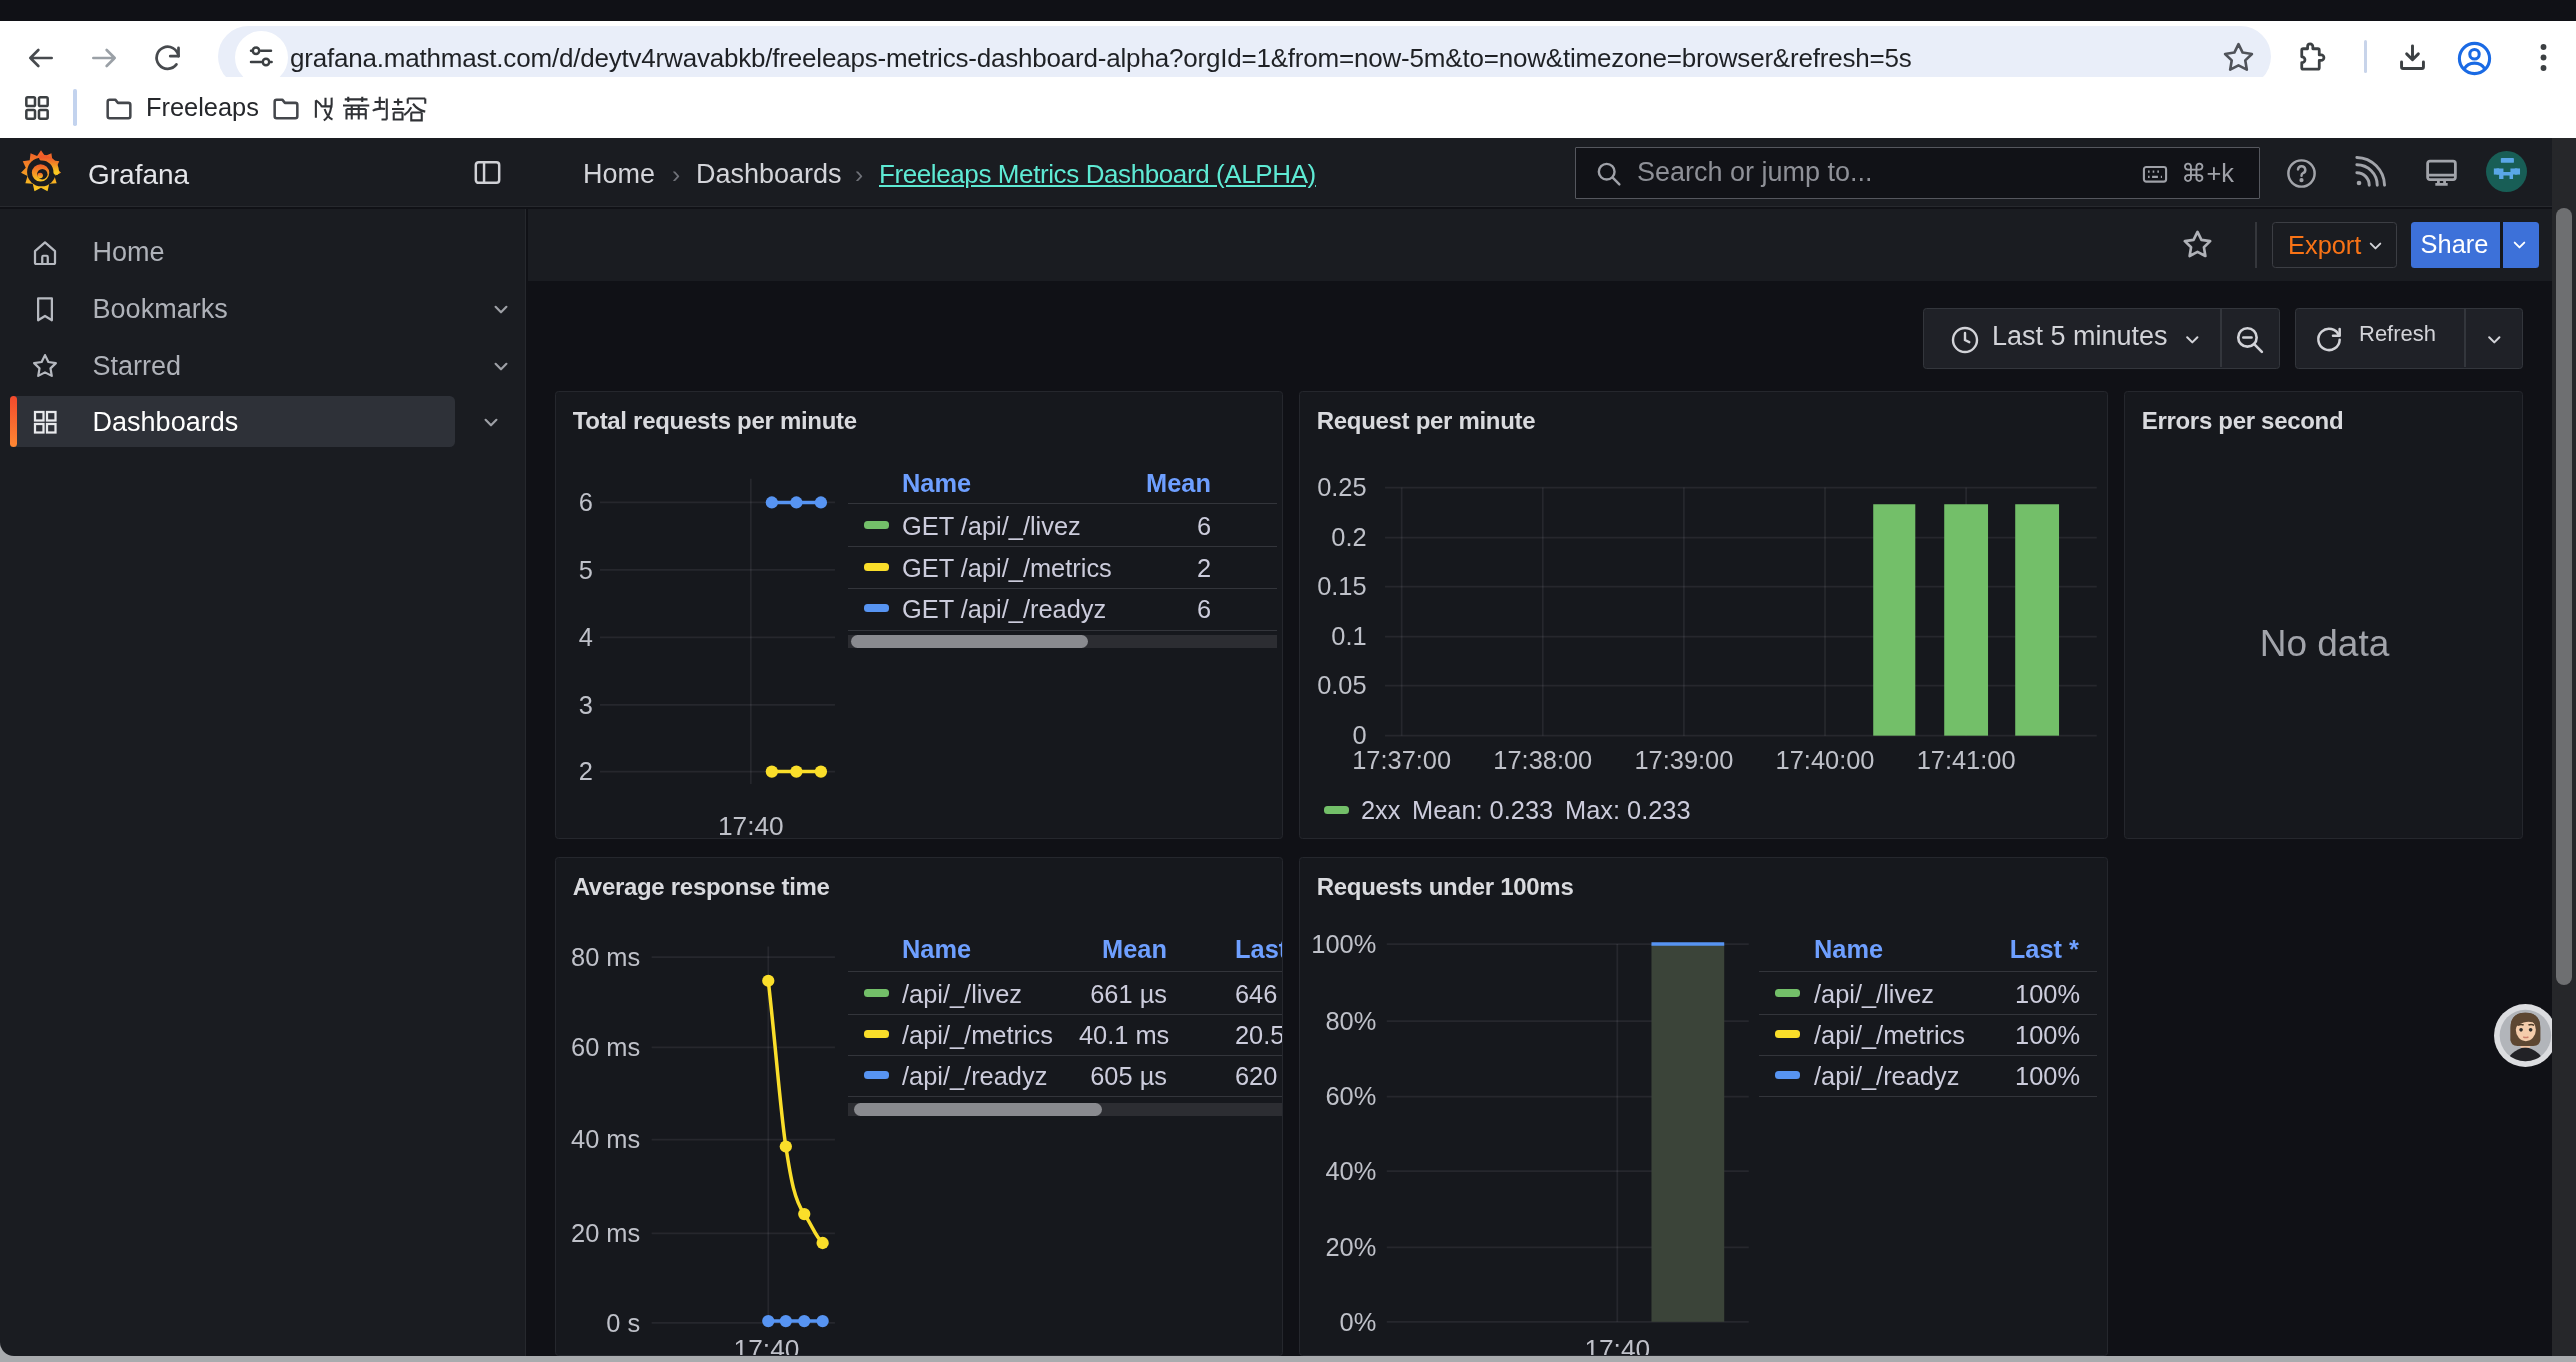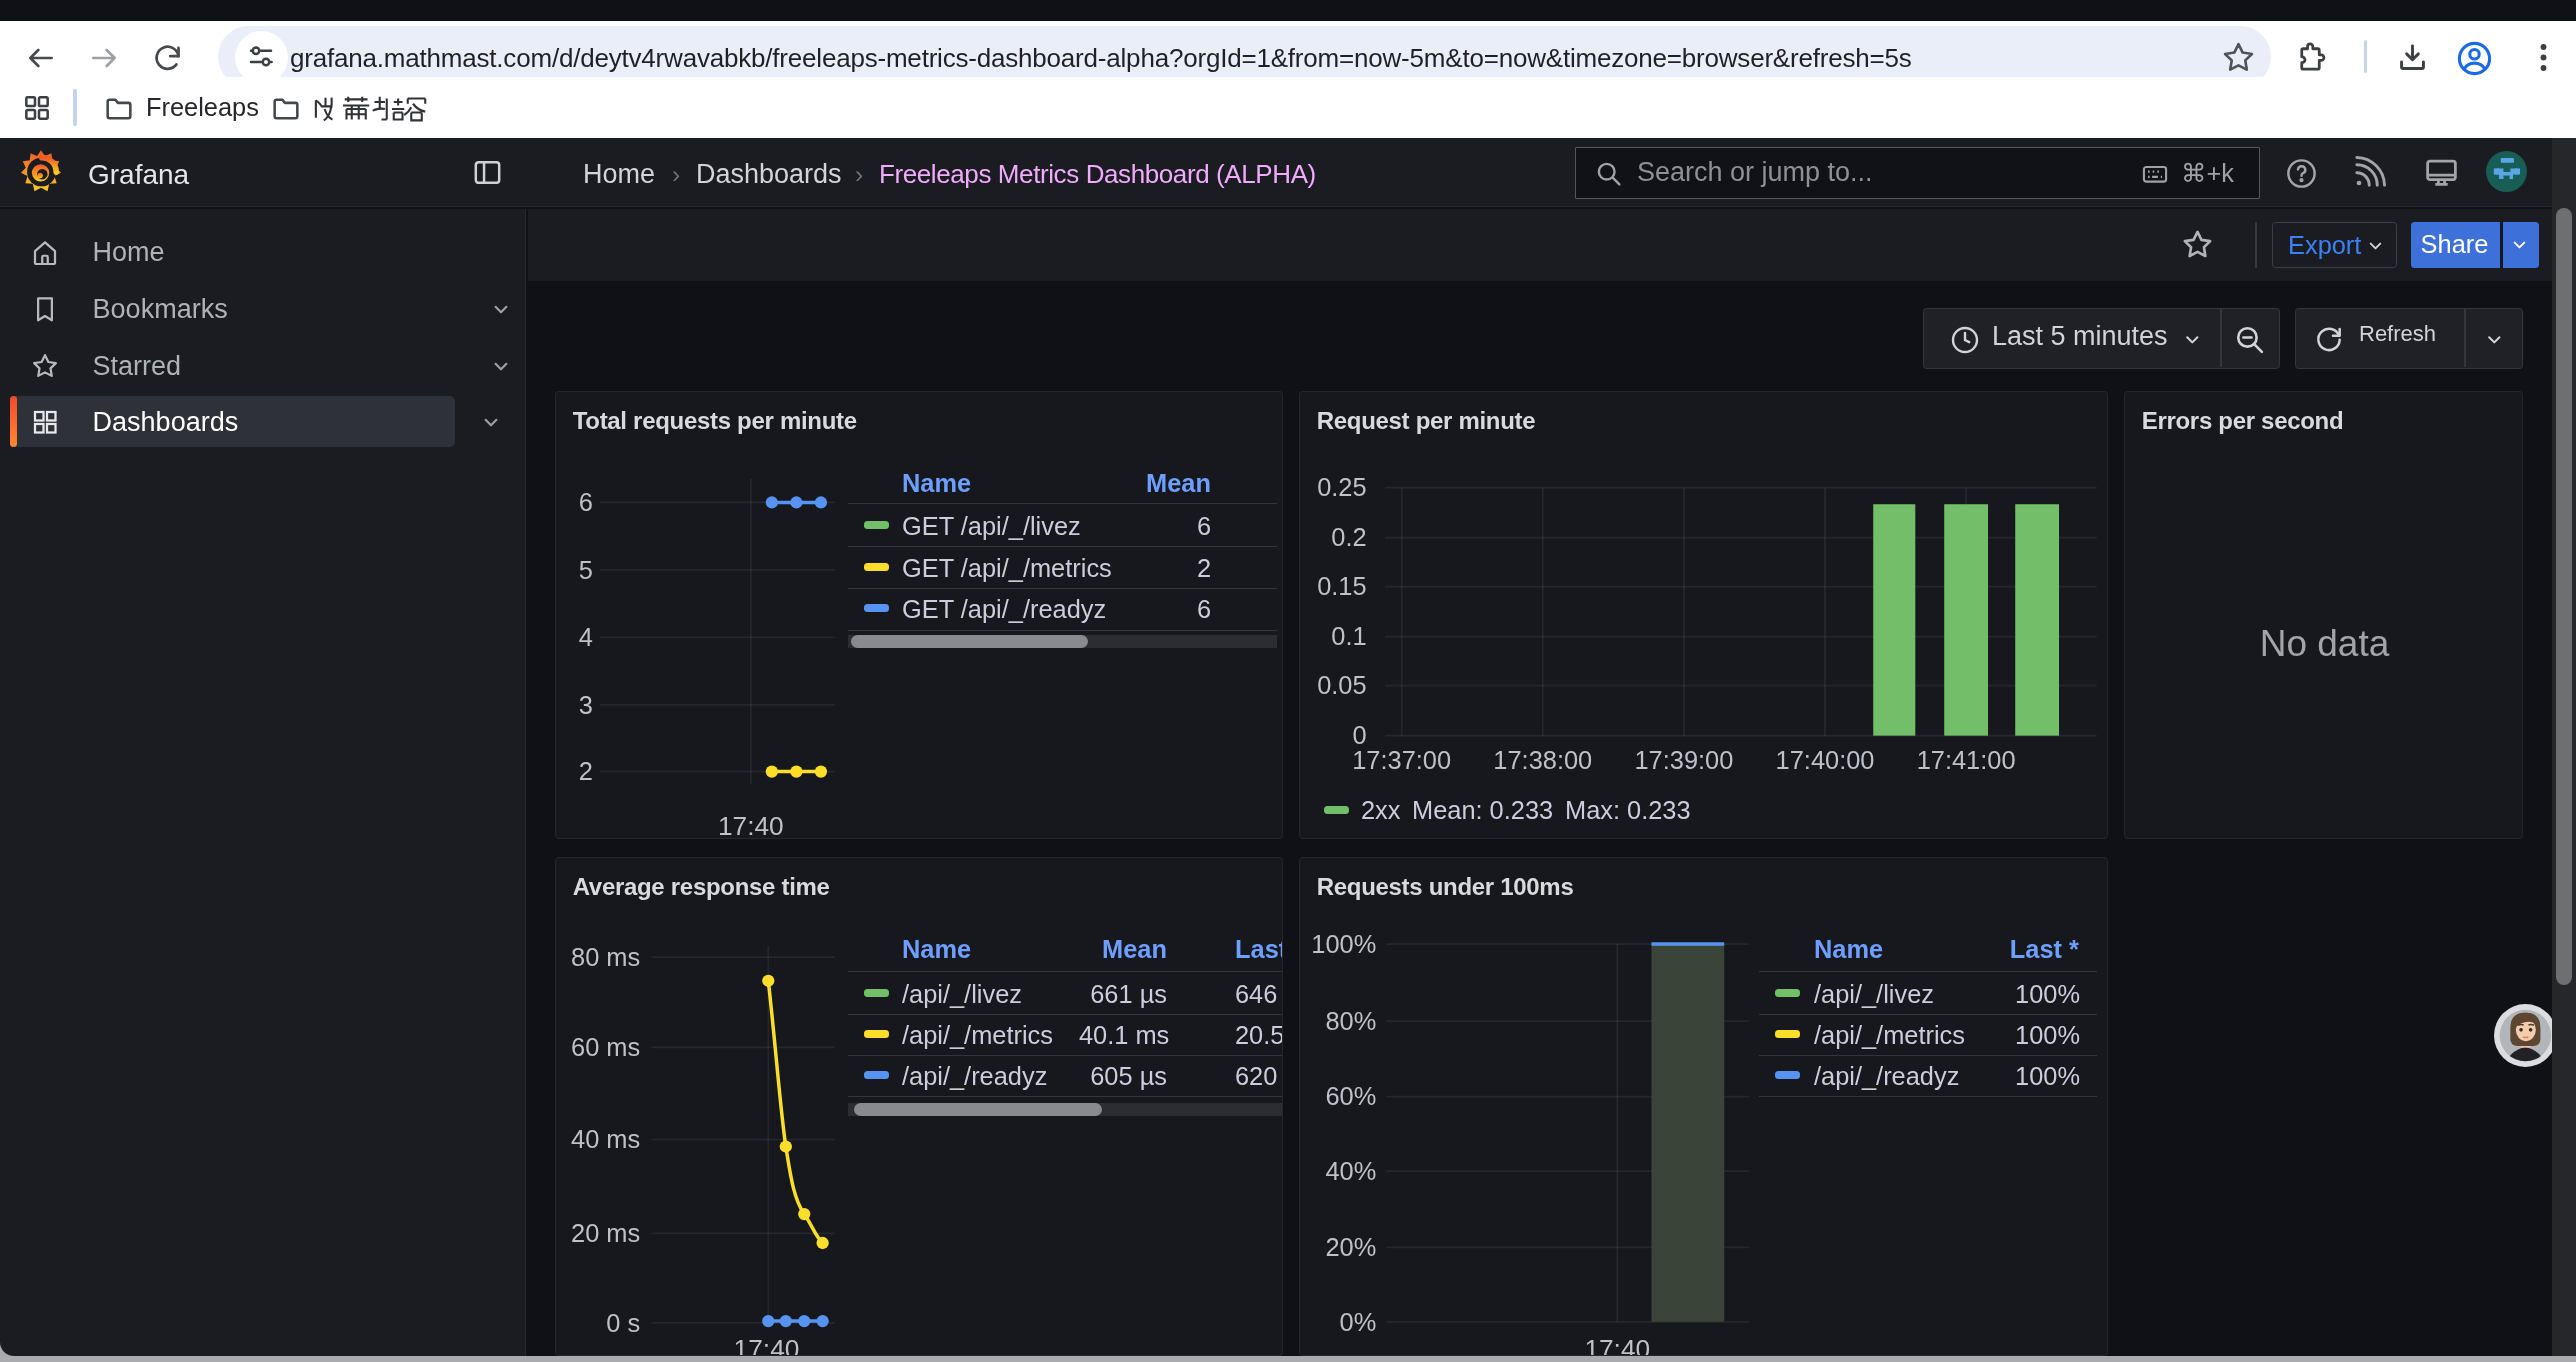--- a/index.html
+++ b/index.html
@@ -13,21 +13,21 @@
 #urlpill { position:absolute; left:218px; top:5.3px; width:2053px; height:61px; border-radius:31px; background:#e9eef9; }
 #urltext { position:absolute; left:290px; top:22px; font-size:26px; color:#1f2125; letter-spacing:-0.2px; white-space:nowrap; }
 .tunecircle { position:absolute; left:235px; top:9.6px; width:53px; height:53px; border-radius:50%; background:#ffffff; }
 #bookmarksbar { position:absolute; top:77px; left:0; width:2576px; height:60px; background:#ffffff; }
 .bmtext { position:absolute; top:16px; font-size:25.4px; color:#25272b; }
 
 
 #gnav { position:absolute; top:138px; left:0; width:2576px; height:69px; background:#1a1c21; border-bottom:1.8px solid #27292e; }
 #gnav .brand { position:absolute; left:88px; top:21px; font-size:28px; font-weight:500; color:#e4e5e9; }
 .crumb { position:absolute; top:21px; font-size:27px; font-weight:500; color:#d3d4d9; white-space:nowrap; }
-.crumb.dim { color:#f0abfc; font-weight:400; }
+.crumb.dim { color:#5eead4; font-weight:400;text-decoration:underline; }
 .crumbsep { position:absolute; top:23px; font-size:24.6px; color:#6f7178; }
 
 #searchbox { position:absolute; left:1575px; top:8.8px; width:685px; height:52px; background:#111217; border:1.8px solid #55575e; border-radius:1px; }
 
 
 #sidebar { position:absolute; top:209px; left:0; width:526px; height:1147px; background:#1a1c21; border-right:1.8px solid #26282d; border-bottom-left-radius:14px; }
 .navitem { position:absolute; left:9.6px; width:445px; height:51px; border-radius:5.3px; color:#afb2b9; }
 .navitem .lbl { position:absolute; left:83px; top:10.5px; font-size:27px; }
 .navitem.sel { background:#2e3138; color:#ffffff; }
 .navitem.sel .lbl { color:#ffffff; }
@@ -246,21 +246,21 @@
 
 </div>
 <div id="gtoolbar">
 
   <svg class="abs" style="left:1652px;top:18.4px" width="35" height="35" viewBox="0 0 24 24" fill="none" stroke="#b0b2b8" stroke-width="1.8" stroke-linejoin="round">
         <path d="M12 3.3l2.7 5.5 6 .9-4.3 4.2 1 6-5.4-2.8-5.4 2.8 1-6L3.3 9.7l6-.9z"></path>
       </svg>
   <div class="abs" style="left:1727px;top:13px;width:1.8px;height:46px;background:#35373c"></div>
 
   <div class="abs" style="left:1744px;top:13px;width:125px;height:46px;border:1.8px solid #3c3e44;border-radius:3.5px;background:#1a1c21">
-    <div class="abs" style="left:15px;top:8px;font-size:25.4px;color:#3b82f6">Export</div>
+    <div class="abs" style="left:15px;top:8px;font-size:25.4px;color:#f97316">Export</div>
     <svg class="abs" style="left:91px;top:10.5px" width="23" height="23" viewBox="0 0 24 24" fill="none" stroke="#d2d3d8" stroke-width="2" stroke-linecap="round" stroke-linejoin="round">
           <path d="M7 10l5 5 5-5"></path>
         </svg>
   </div>
 
   <div class="abs" style="left:1883px;top:13px;width:128px;height:46px;border-radius:3.5px;background:#3d71d9;overflow:hidden">
     <div class="abs" style="left:9.6px;top:8px;font-size:25.4px;font-weight:500;color:#ffffff">Share</div>
     <div class="abs" style="left:89px;top:0;width:2.6px;height:46px;background:#16181d"></div>
     <svg class="abs" style="left:97px;top:10.5px" width="23" height="23" viewBox="0 0 24 24" fill="none" stroke="#ffffff" stroke-width="2" stroke-linecap="round" stroke-linejoin="round">
           <path d="M7 10l5 5 5-5"></path>

